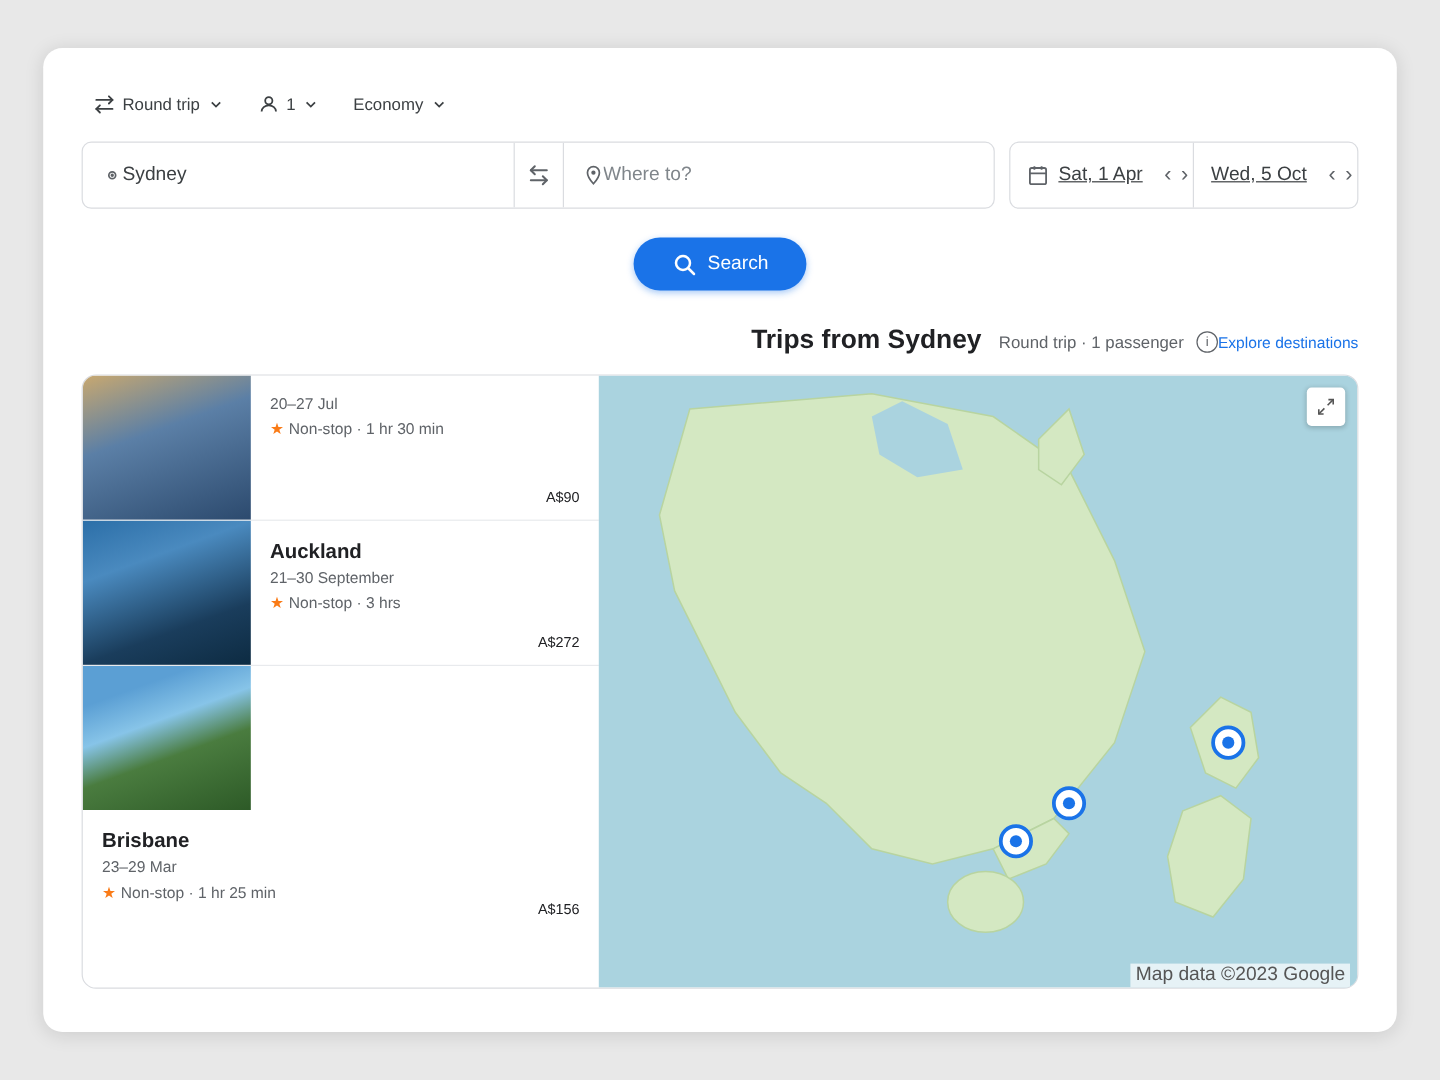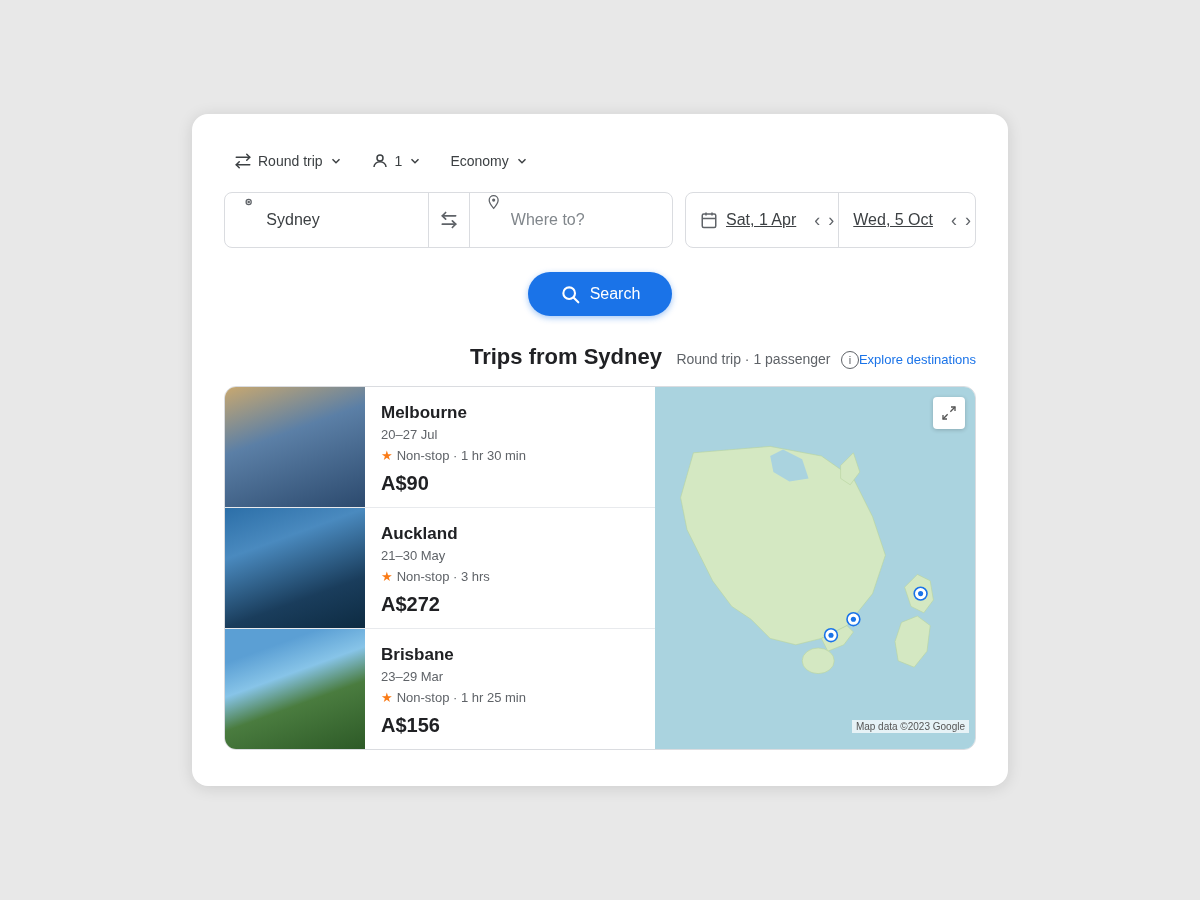--- a/index.html
+++ b/index.html
@@ -9,21 +9,21 @@
       display: flex;
       justify-content: center;
       align-items: center;
       min-height: 900px;
       width: 1200px;
     }
     .card {
       background: #fff;
       border-radius: 16px;
       box-shadow: 0 2px 16px rgba(0,0,0,0.12);
-      width: 816px;
+      width: 1128px;
       padding: 32px 32px 36px 32px;
     }
     
     .top-bar {
       display: flex;
       align-items: center;
       gap: 8px;
       margin-bottom: 16px;
     }
     .top-bar-btn {
@@ -50,21 +50,21 @@
       display: flex;
       align-items: center;
       border: 1px solid #dadce0;
       border-radius: 8px;
       flex: 1;
       height: 56px;
       overflow: hidden;
     }
     .input-field {
       display: flex;
-      gap: 10px;
+      align-items: center;
       padding: 0 16px;
       flex: 1;
       height: 100%;
       cursor: text;
     }
     .input-field input {
       border: none;
       outline: none;
       font-size: 16px;
       color: #3c4043;
@@ -184,21 +184,21 @@
       width: 430px;
       flex-shrink: 0;
     }
     .trip-item {
       display: flex;
       align-items: stretch;
       border-bottom: 1px solid #e8eaed;
       cursor: pointer;
       transition: background 0.15s;
     }
-    .trip-item:last-child { border-bottom: none; }
+    .trip-item:last-child { border-bottom: none; flex-direction: column; }
     .trip-img {
       width: 140px;
       height: 120px;
       object-fit: cover;
       flex-shrink: 0;
     }
     
     .img-melbourne {
       background: linear-gradient(160deg, #c8a870 0%, #5b7fa6 40%, #2c4a6e 100%);
     }
@@ -228,23 +228,24 @@
     }
     .trip-nonstop {
       font-size: 13px;
       color: #5f6368;
       display: flex;
       align-items: center;
       gap: 4px;
     }
     .star-icon { color: #fa7b17; font-size: 13px; }
     .trip-price {
-      font-size: 20px;
-      font-weight: 700;
+      font-size: 12px;
+      font-weight: 400;
       color: #202124;
+      text-align: right;
     }
     
     .map-container {
       flex: 1;
       position: relative;
       background: #aad3df;
       overflow: hidden;
     }
     .map-expand-btn {
       position: absolute;
@@ -257,23 +258,23 @@
       height: 32px;
       display: flex;
       align-items: center;
       justify-content: center;
       cursor: pointer;
       box-shadow: 0 1px 4px rgba(0,0,0,0.2);
       z-index: 10;
     }
     .map-attribution {
       position: absolute;
-      bottom: 16px;
+      bottom: 0;
       right: 6px;
-      font-size: 10px;
+      font-size: 16px;
       color: #555;
       background: rgba(255,255,255,0.7);
       padding: 1px 4px;
     }
     
     .map-svg {
       width: 100%;
       height: 100%;
     }
     
@@ -390,36 +391,35 @@
   </div>
 
   <div class="results-body">
 
     <div class="trip-list">
 
     <div class="trip-item">
       <div class="trip-img img-melbourne"></div>
       <div class="trip-info">
         <div>
-          <div class="trip-name">Melbourne</div>
           <div class="trip-dates">20–27 Jul</div>
           <div class="trip-nonstop">
             <span class="star-icon">★</span>
             Non-stop · 1 hr 30 min
           </div>
         </div>
         <div class="trip-price">A$90</div>
       </div>
     </div>
         <div class="trip-item">
       <div class="trip-img img-auckland"></div>
       <div class="trip-info">
         <div>
           <div class="trip-name">Auckland</div>
-          <div class="trip-dates">21–30 May</div>
+          <div class="trip-dates">21–30 September</div>
           <div class="trip-nonstop">
             <span class="star-icon">★</span>
             Non-stop · 3 hrs
           </div>
         </div>
         <div class="trip-price">A$272</div>
       </div>
     </div>
         <div class="trip-item">
       <div class="trip-img img-brisbane"></div>

